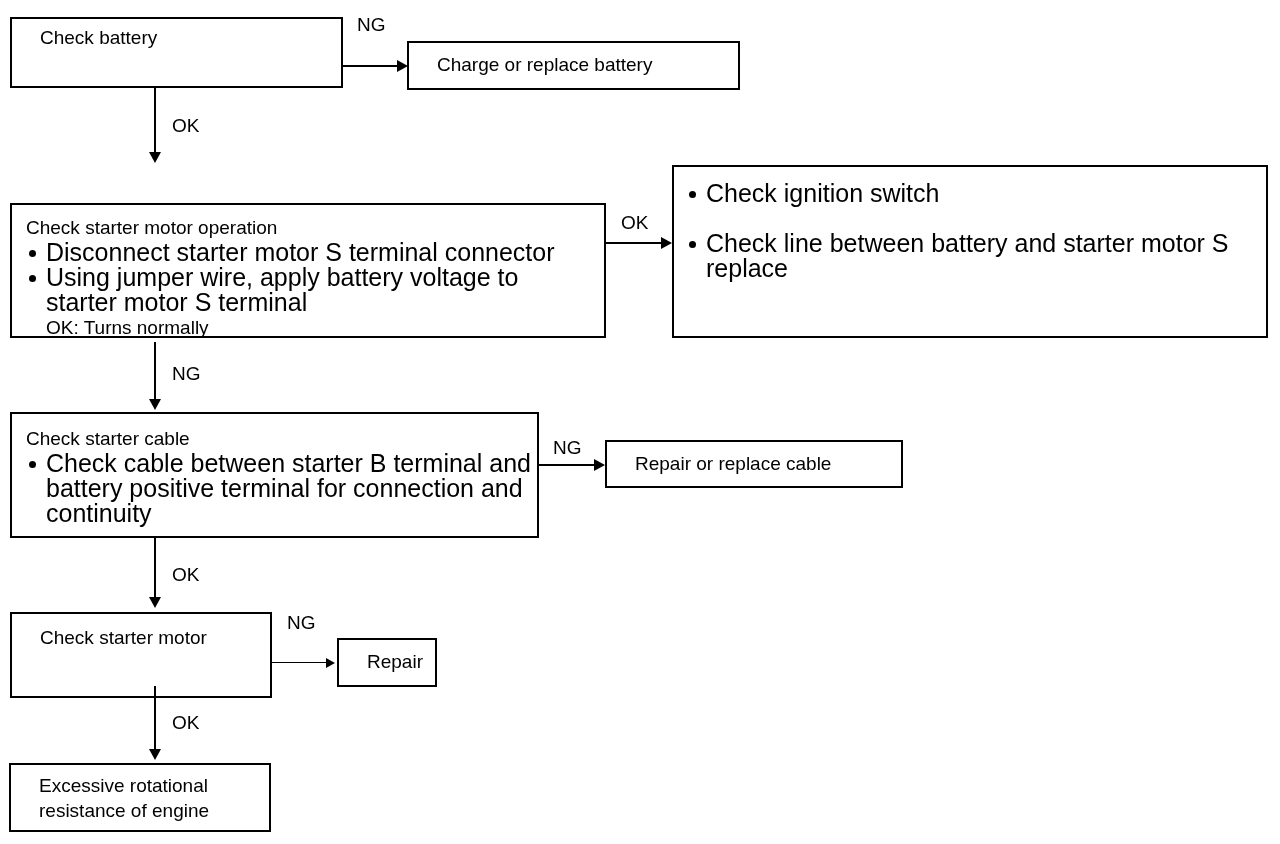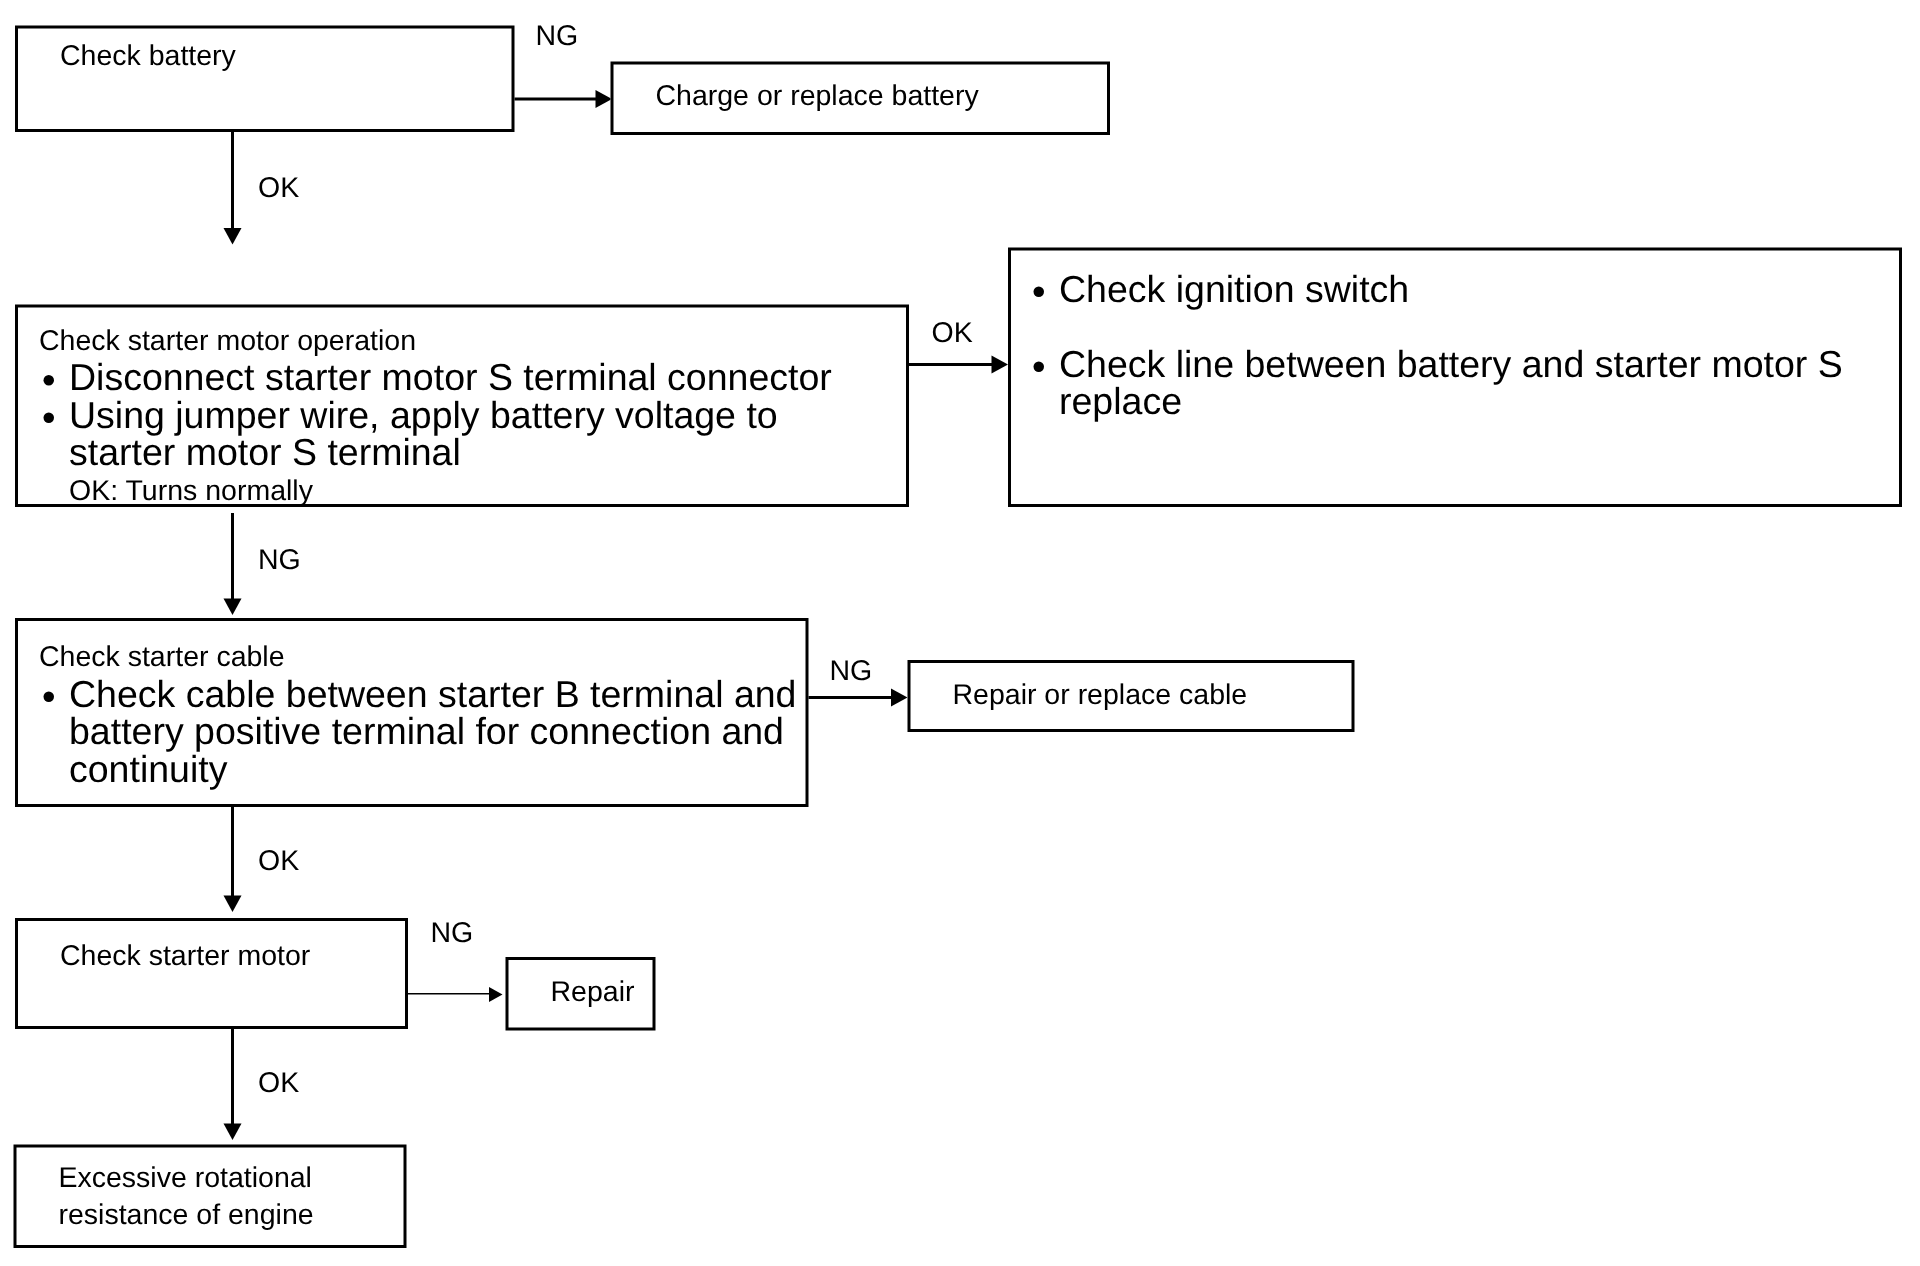--- a/index.html
+++ b/index.html
@@ -172,21 +172,21 @@
   <div class="node" style="left:605px; top:440px; width:298px; height:48px;">
     <div class="node-inner" style="padding-top:9px;">
       <div class="node-title">Repair or replace cable</div>
     </div>
   </div>
 
   <div class="vline" style="left:154px; top:538px; height:60px;"></div>
   <div class="arrow-down" style="left:149px; top:597px;"></div>
   <div class="edge-label" style="left:172px; top:552px;">OK</div>
 
-  <div class="node" style="left:10px; top:612px; width:262px; height:74px;">
+  <div class="node" style="left:10px; top:612px; width:262px; height:86px;">
     <div class="node-inner" style="padding-top:11px;">
       <div class="node-title">Check starter motor</div>
     </div>
   </div>
 
   <div class="edge-label" style="left:287px; top:600px;">NG</div>
   <div class="hline thin" style="left:272px; top:662px; width:56px;"></div>
   <div class="arrow-right small" style="left:326px; top:658px;"></div>
 
   <div class="node" style="left:337px; top:638px; width:100px; height:49px;">

